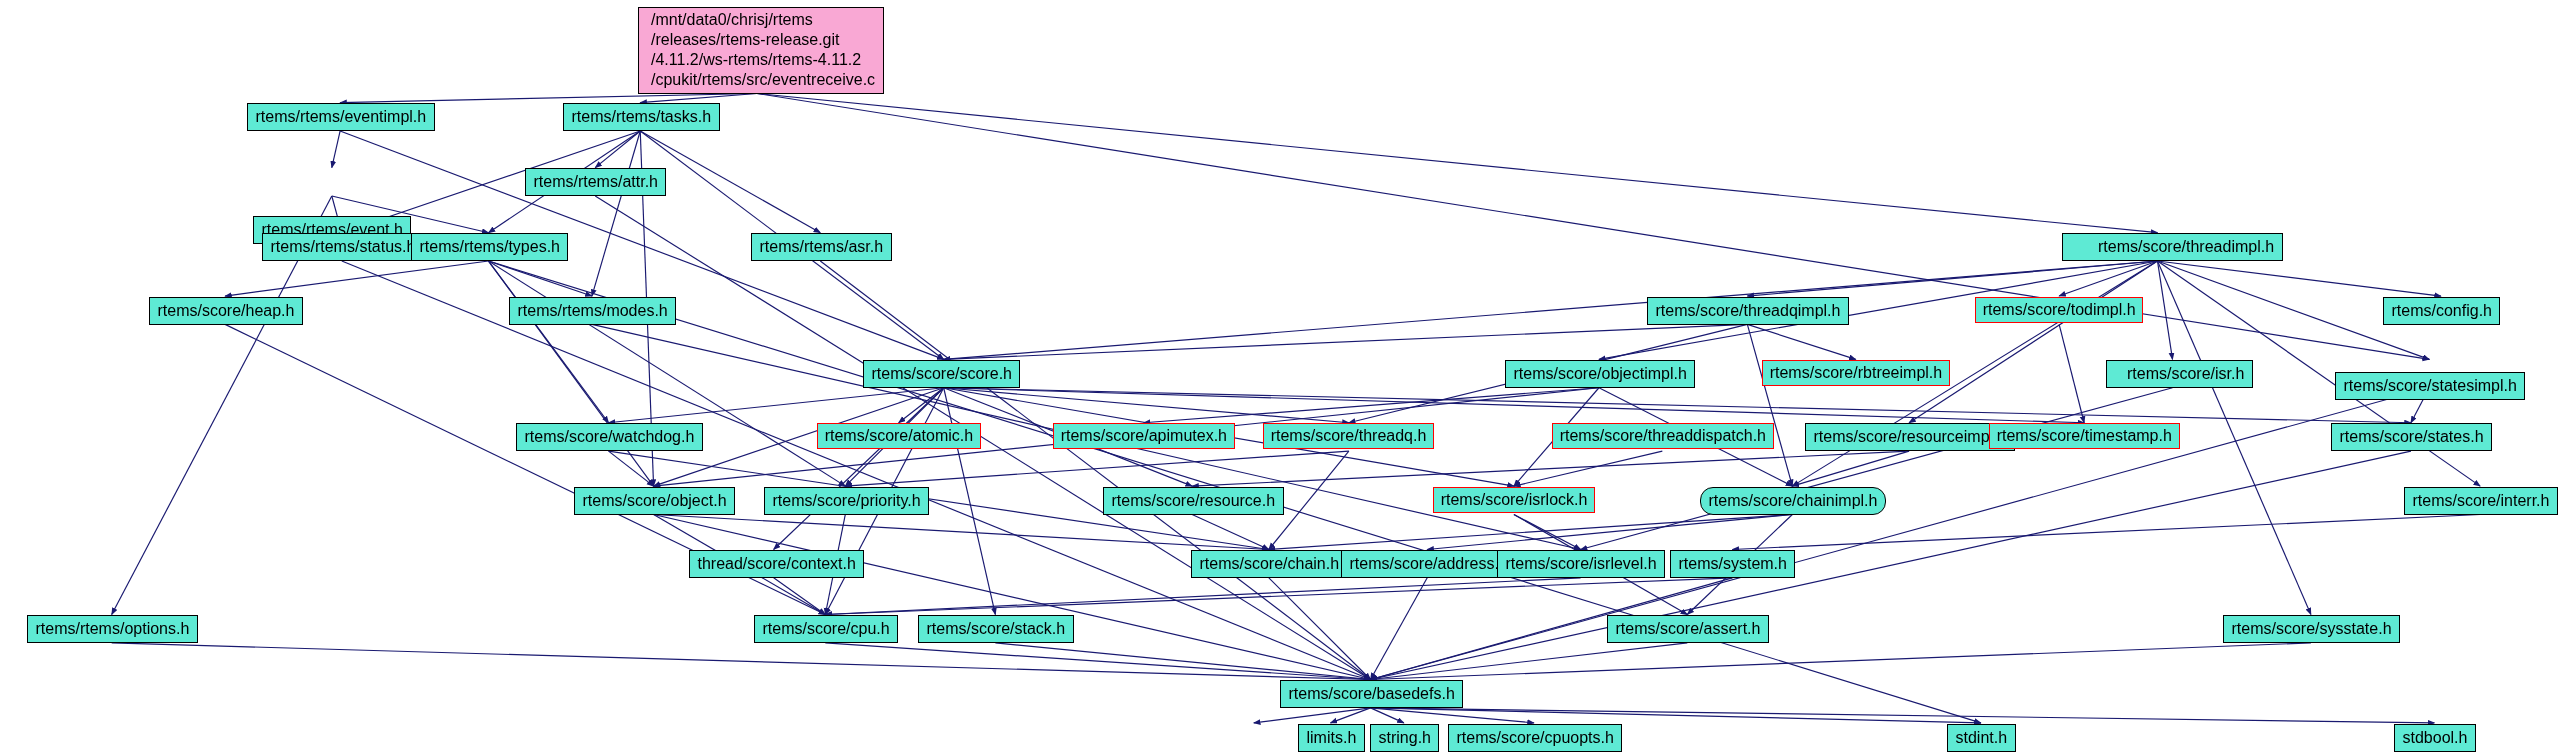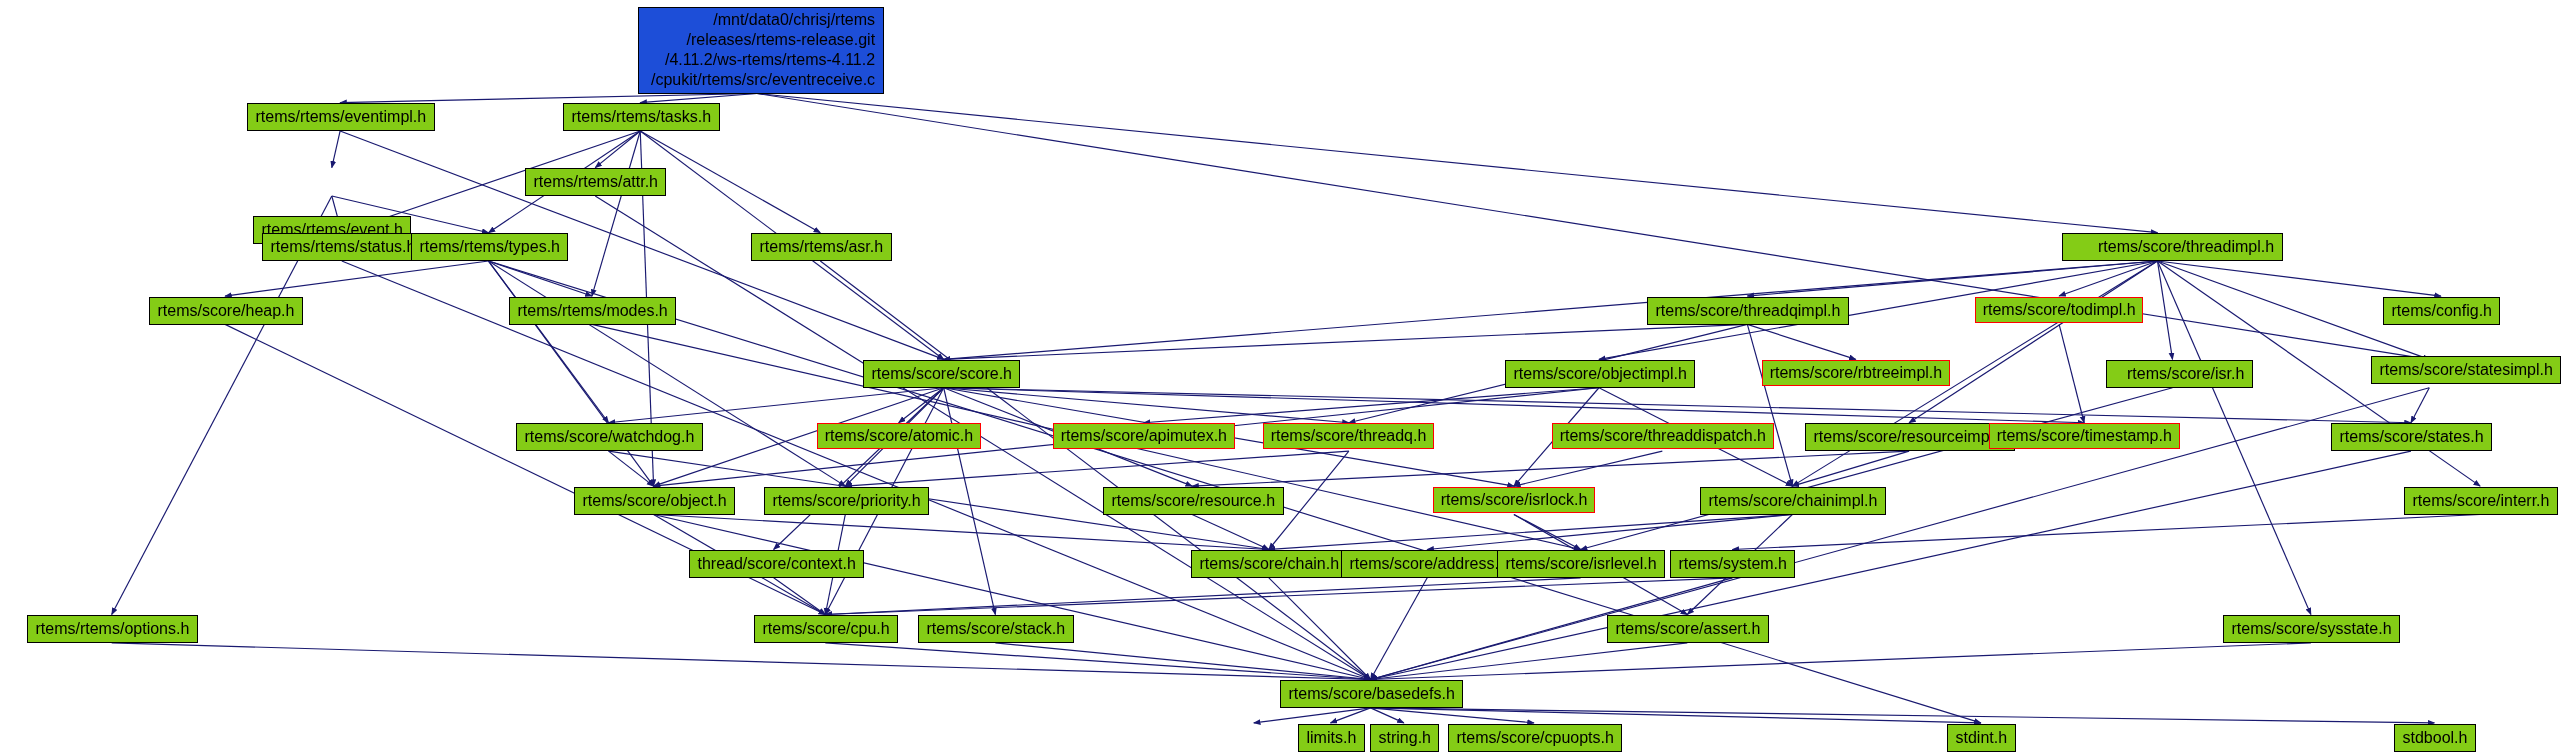--- a/index.html
+++ b/index.html
@@ -18,38 +18,38 @@
   #edges {
     position: absolute;
     left: 0; top: 0;
     width: 2576px;
     height: 753px;
     z-index: 0;
   }
   .node {
     position: absolute;
     box-sizing: border-box;
-    background: #84cc16;
+    background: #5eead4;
     border: 0.8px solid #000000;
     color: #000000;
     font-size: 16px;
     line-height: 1.25;
     padding: 2.5px 7.5px 3.3px 7.5px;
     white-space: nowrap;
     z-index: 2;
     cursor: pointer;
   }
   .node.flagged {
     border: 1.7px solid #ff0000;
     padding: 1.7px 6.7px 2.5px 6.7px;
   }
   .node.root {
-    background: #1d4ed8;
+    background: #f9a8d4;
     white-space: pre-line;
-    text-align: right;
+    text-align: left;
     cursor: default;
     padding-left: 12px;
   }
 </style>
 </head>
 <body>
 
 <div id="canvas">
   <svg id="edges" width="2576" height="753" viewBox="0 0 3090 903">
     <defs>
@@ -172,34 +172,34 @@
     <div class="node" style="left: 2062px; top: 233px; padding-left: 35px;">rtems/score/threadimpl.h</div>
     <div class="node" style="left: 149px; top: 297px;">rtems/score/heap.h</div>
     <div class="node" style="left: 509px; top: 297px;">rtems/rtems/modes.h</div>
     <div class="node" style="left: 1647px; top: 297px;">rtems/score/threadqimpl.h</div>
     <div class="node flagged" style="left: 1975px; top: 297px;">rtems/score/todimpl.h</div>
     <div class="node" style="left: 2383px; top: 297px;">rtems/config.h</div>
     <div class="node" style="left: 863px; top: 360px;">rtems/score/score.h</div>
     <div class="node" style="left: 1505px; top: 360px;">rtems/score/objectimpl.h</div>
     <div class="node flagged" style="left: 1762px; top: 360px;">rtems/score/rbtreeimpl.h</div>
     <div class="node" style="left: 2106px; top: 360px; padding-left: 20px;">rtems/score/isr.h</div>
-    <div class="node" style="left: 2335px; top: 356px; margin-left: 36px;">rtems/score/statesimpl.h</div>
+    <div class="node" style="left: 2335px; top: 372px;">rtems/score/statesimpl.h</div>
     <div class="node" style="left: 516px; top: 423px;">rtems/score/watchdog.h</div>
     <div class="node flagged" style="left: 817px; top: 423px;">rtems/score/atomic.h</div>
     <div class="node flagged" style="left: 1053px; top: 423px;">rtems/score/apimutex.h</div>
     <div class="node flagged" style="left: 1263px; top: 423px;">rtems/score/threadq.h</div>
     <div class="node flagged" style="left: 1552px; top: 423px;">rtems/score/threaddispatch.h</div>
     <div class="node" style="left: 1805px; top: 423px;">rtems/score/resourceimpl.h</div>
     <div class="node flagged" style="left: 1989px; top: 423px;">rtems/score/timestamp.h</div>
     <div class="node" style="left: 2331px; top: 423px;">rtems/score/states.h</div>
     <div class="node" style="left: 574px; top: 487px;">rtems/score/object.h</div>
     <div class="node" style="left: 764px; top: 487px;">rtems/score/priority.h</div>
     <div class="node" style="left: 1103px; top: 487px;">rtems/score/resource.h</div>
     <div class="node flagged" style="left: 1433px; top: 487px;">rtems/score/isrlock.h</div>
-    <div class="node" style="left: 1700px; top: 487px;">rtems/score/chainimpl.h</div>
+    <div class="node" style="left: 1700px; top: 487px; border-radius: 13px;">rtems/score/chainimpl.h</div>
     <div class="node" style="left: 2404px; top: 487px;">rtems/score/interr.h</div>
     <div class="node" style="left: 689px; top: 550px;">thread/score/context.h</div>
     <div class="node" style="left: 1191px; top: 550px;">rtems/score/chain.h</div>
     <div class="node" style="left: 1341px; top: 550px;">rtems/score/address.h</div>
     <div class="node" style="left: 1497px; top: 550px;">rtems/score/isrlevel.h</div>
     <div class="node" style="left: 1670px; top: 550px;">rtems/system.h</div>
     <div class="node" style="left: 27px; top: 615px;">rtems/rtems/options.h</div>
     <div class="node" style="left: 754px; top: 615px;">rtems/score/cpu.h</div>
     <div class="node" style="left: 918px; top: 615px;">rtems/score/stack.h</div>
     <div class="node" style="left: 1607px; top: 615px;">rtems/score/assert.h</div>

